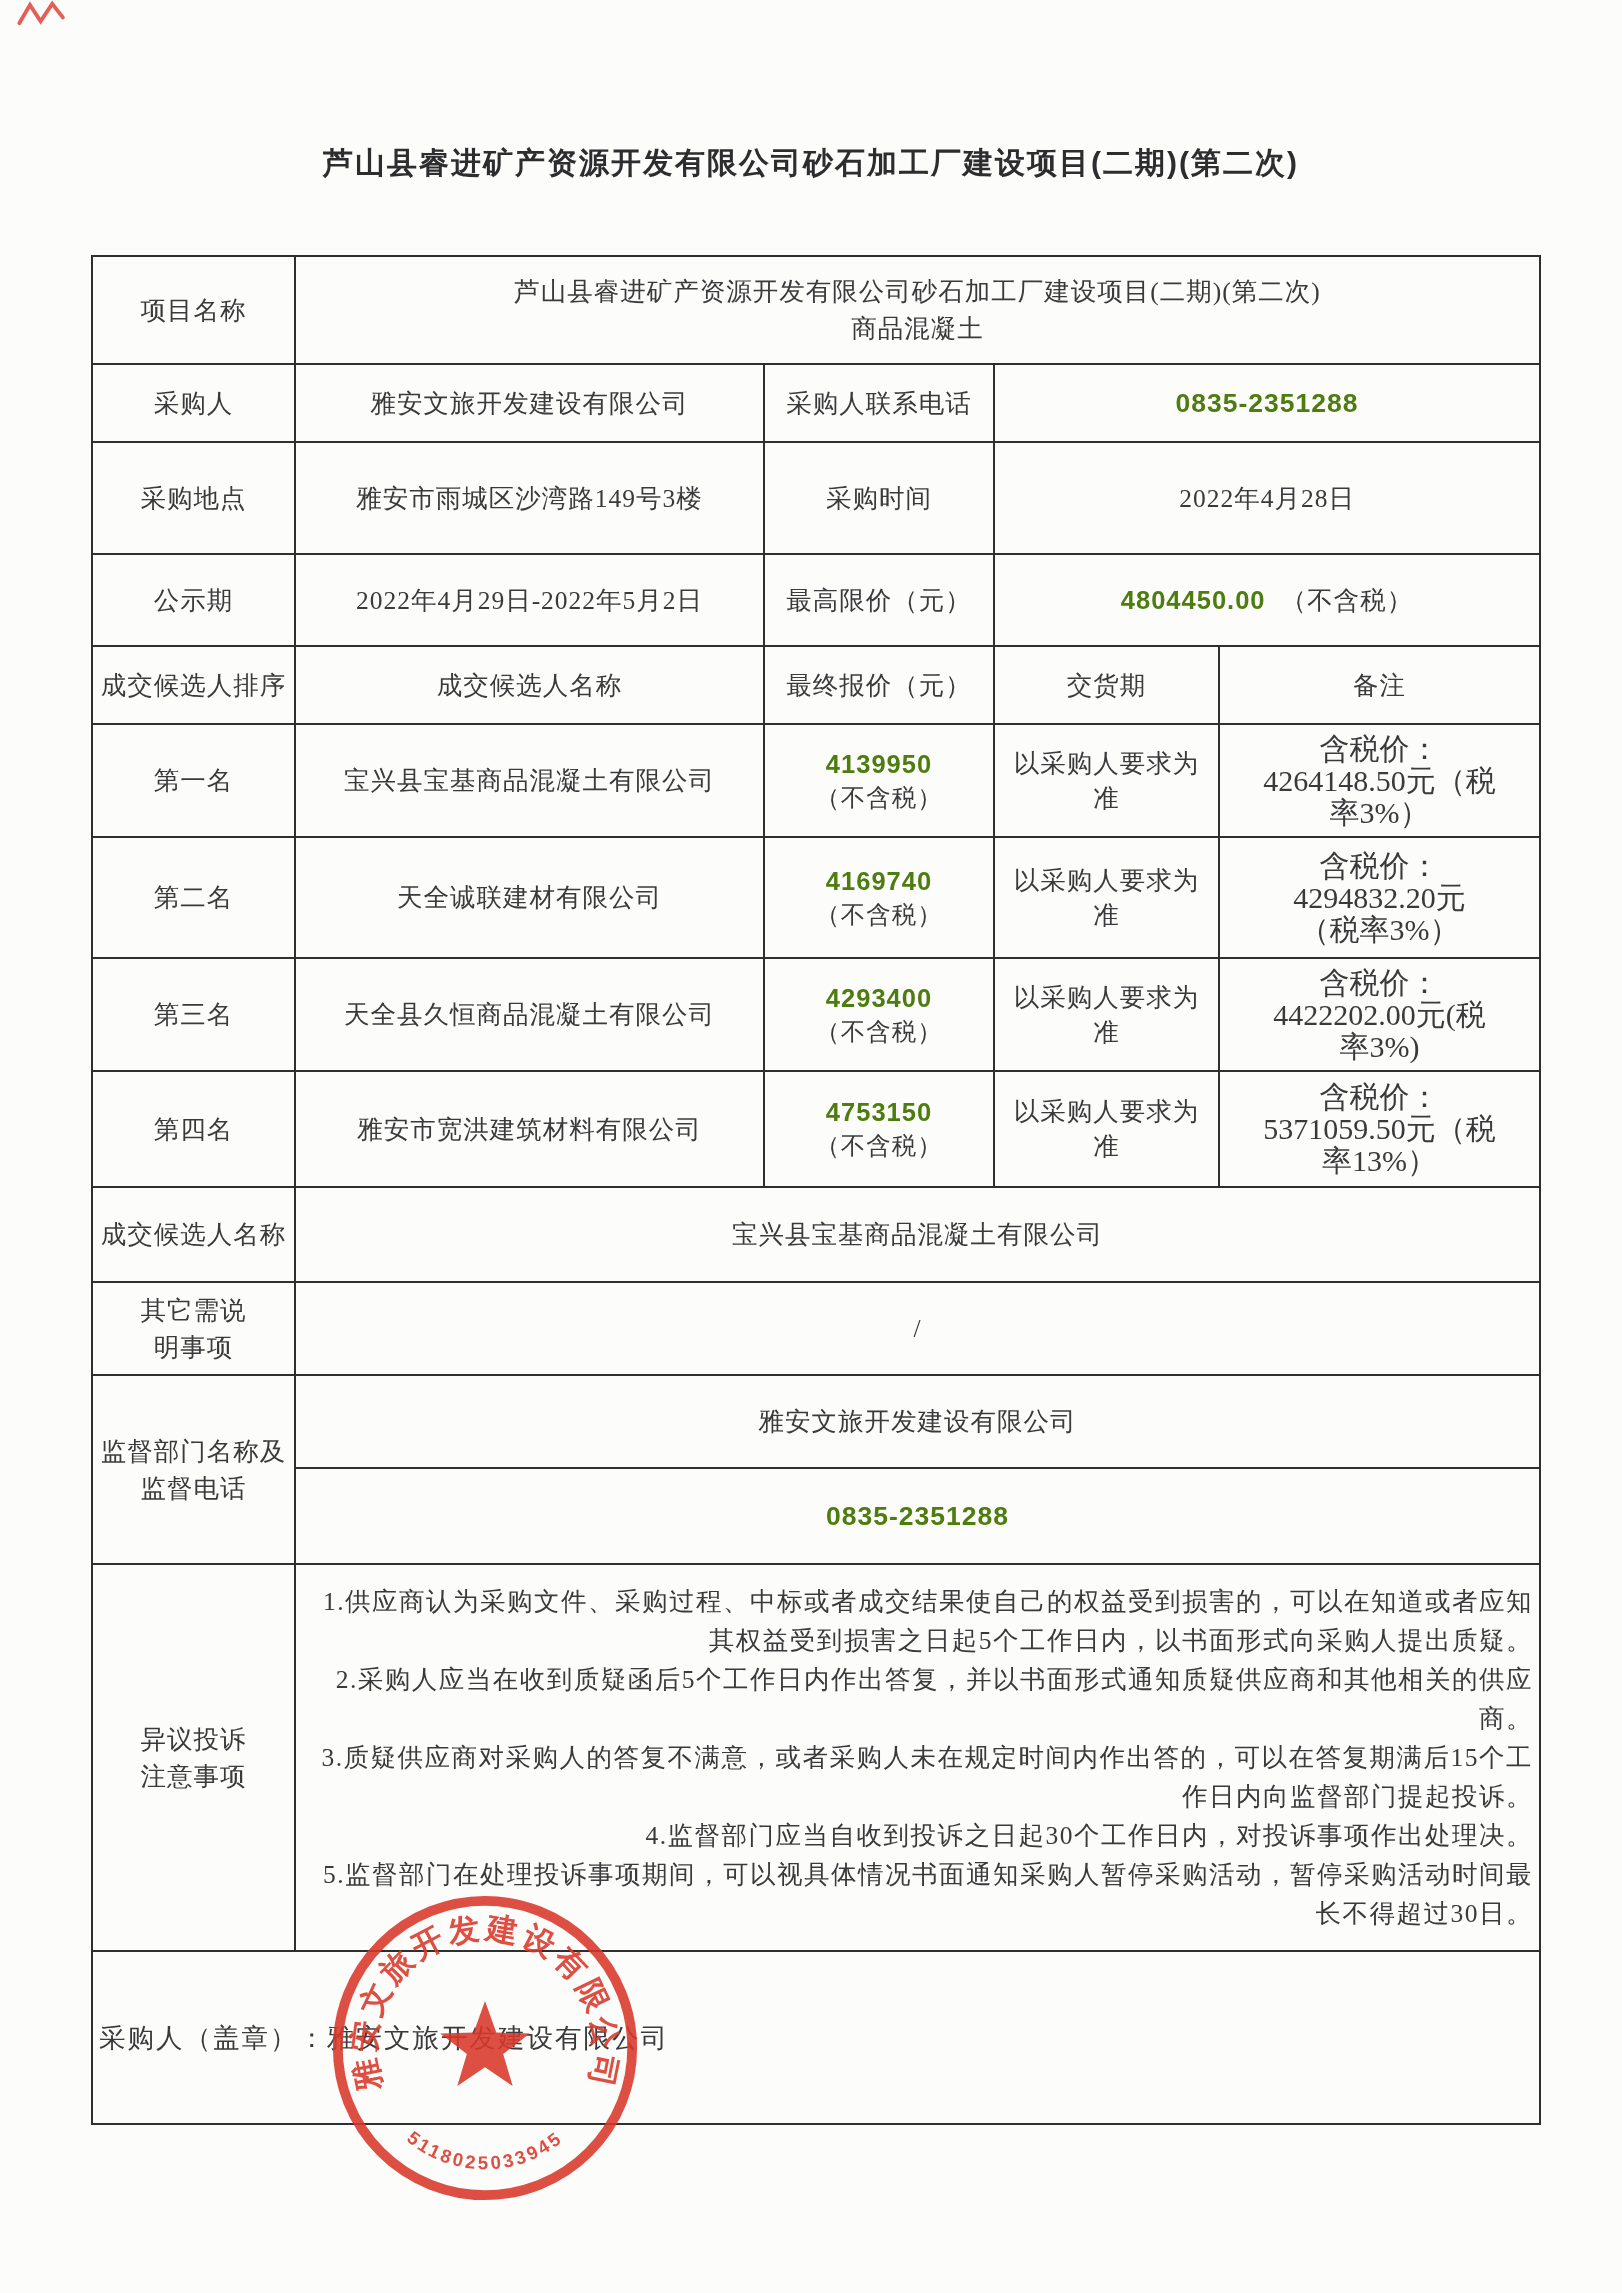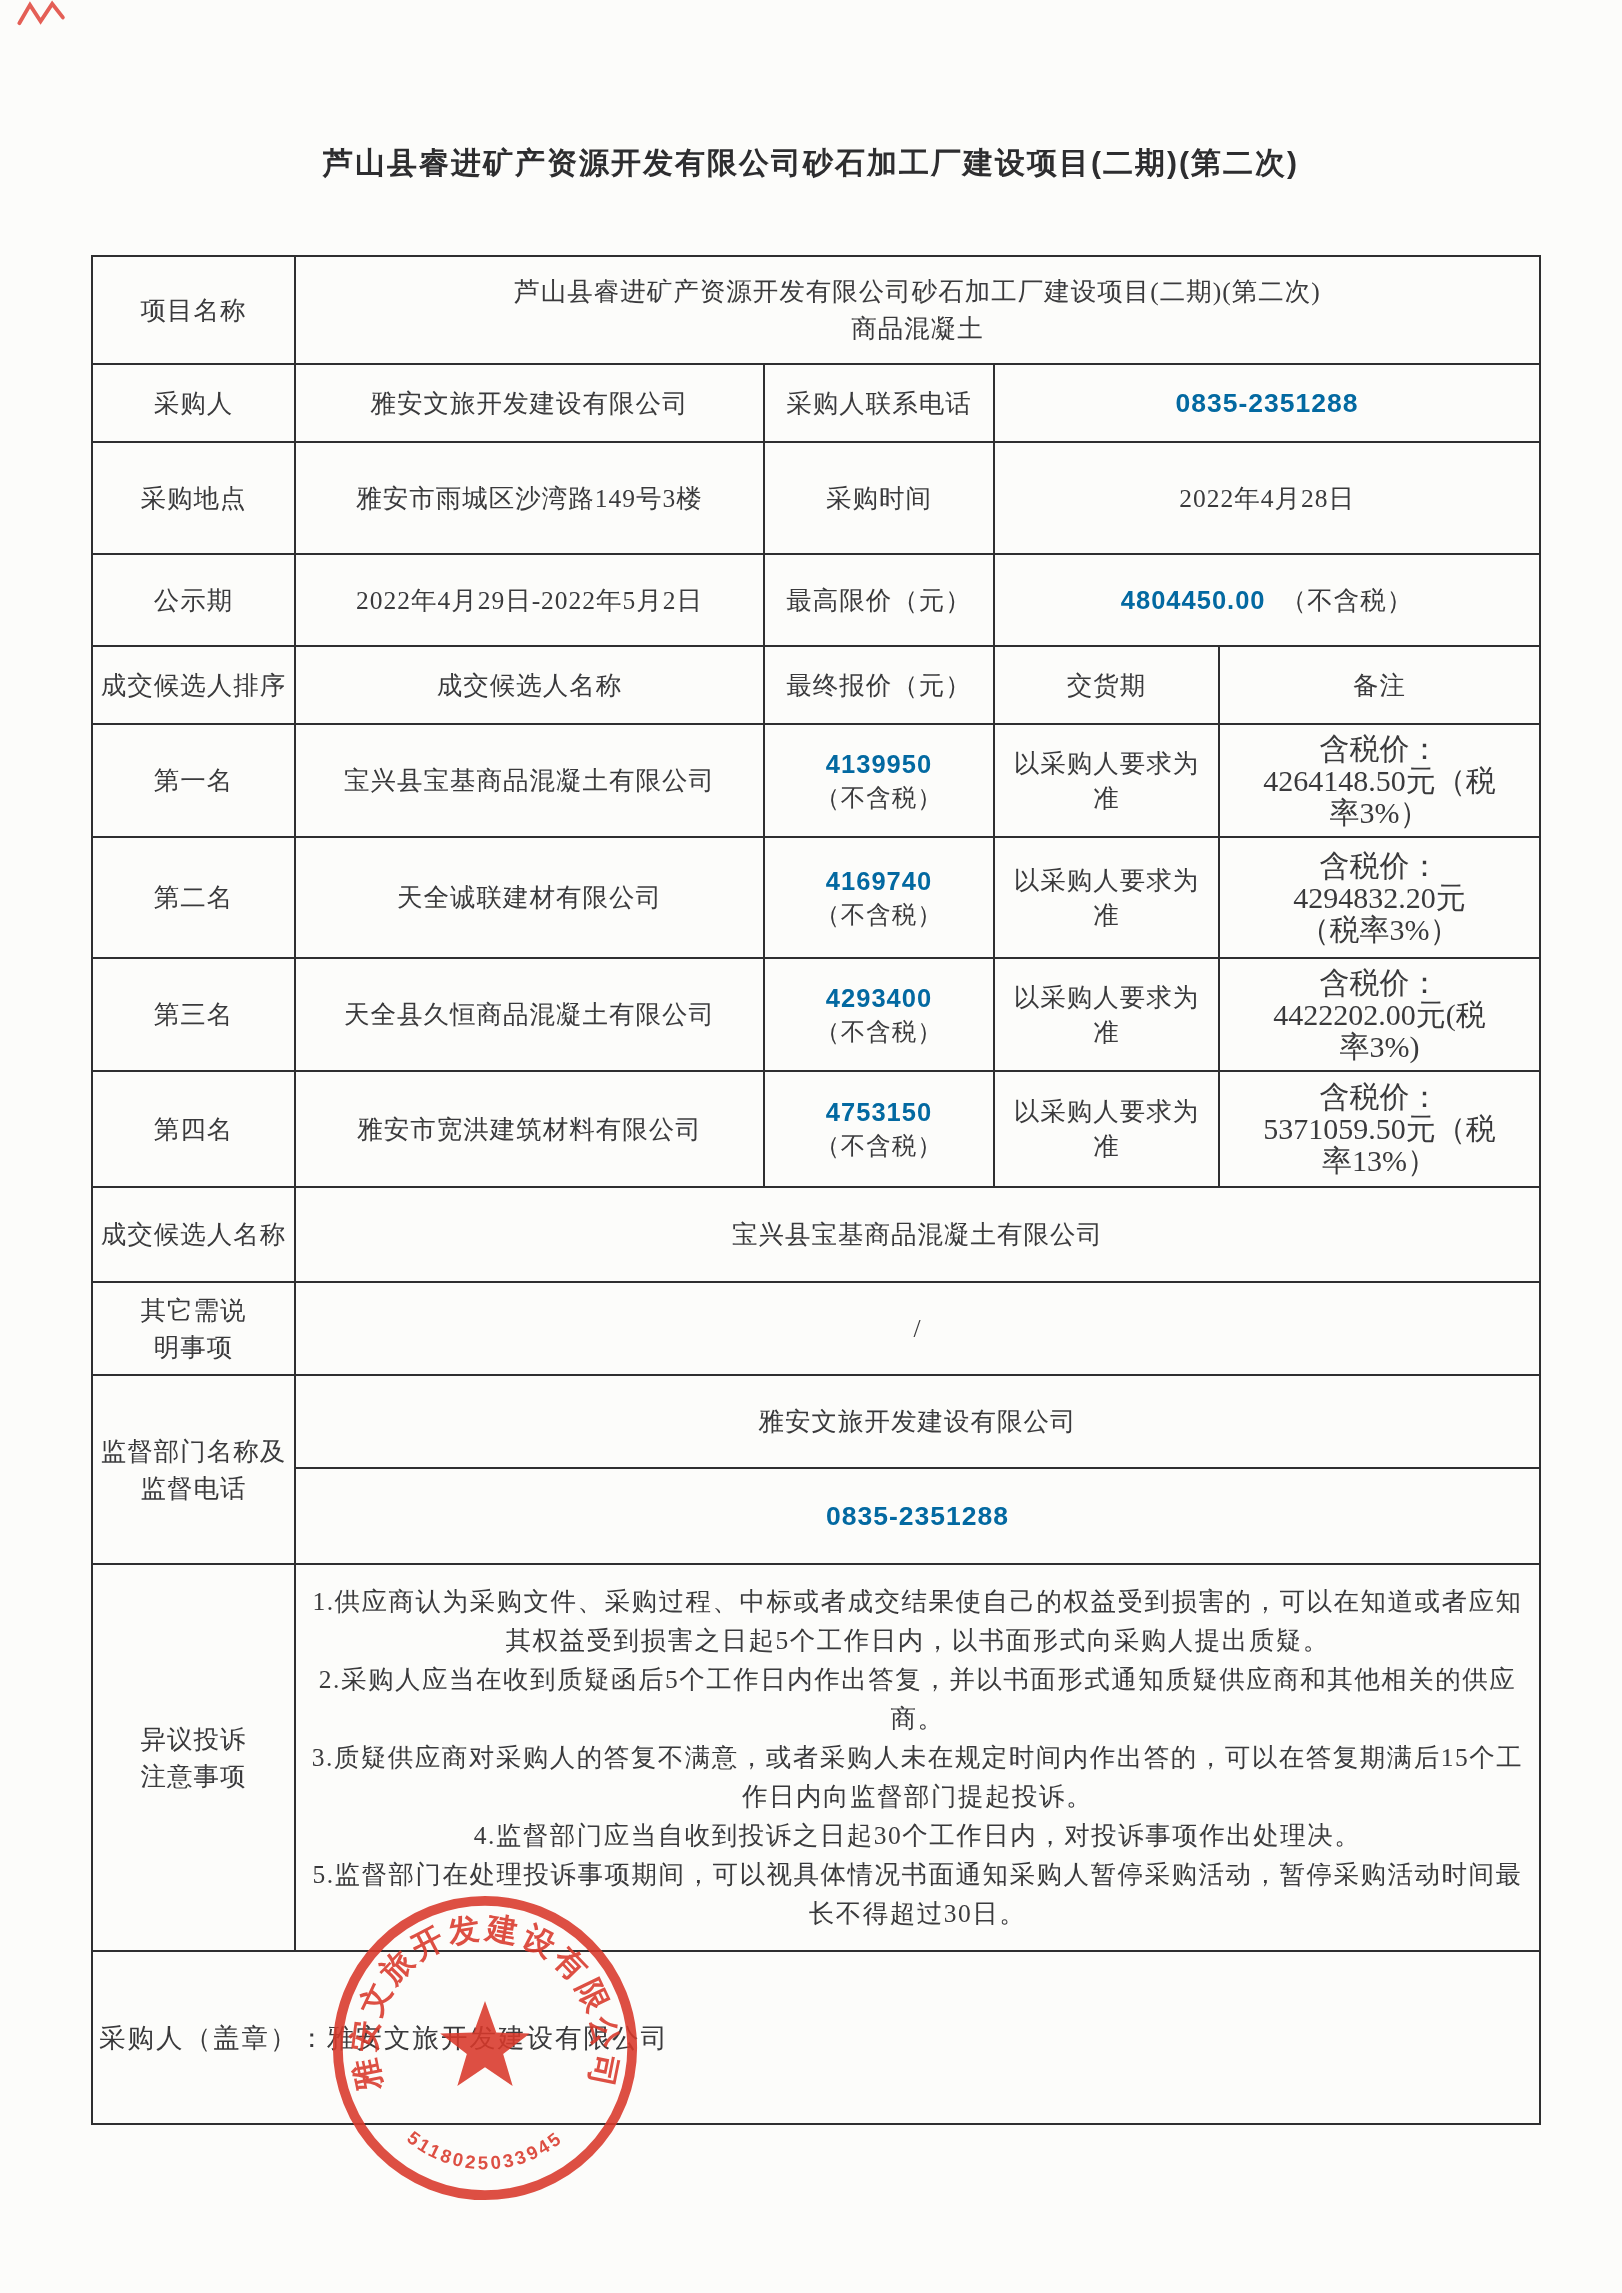--- a/index.html
+++ b/index.html
@@ -20,27 +20,27 @@
     border-collapse:collapse;table-layout:fixed;
     border:2.9px solid #2f2f30;
   }
   .doc-table td{
     border:2px solid #2f2f30;padding:3.9px 5.9px;
     vertical-align:middle;overflow:hidden;
   }
   .lbl{text-align:center;font-size:25.5px;letter-spacing:1px;}
   .val{text-align:center;font-size:25.5px;letter-spacing:1px;}
   .pre{white-space:pre-line;line-height:37px;}
-  .num{font-family:"Liberation Sans","DejaVu Sans",sans-serif;font-weight:bold;color:#0369a1;}
+  .num{font-family:"Liberation Sans","DejaVu Sans",sans-serif;font-weight:bold;color:#4d7c0f;}
   .phone{font-size:26.5px;letter-spacing:1px;}
   .amount{display:block;font-size:25.5px;line-height:33px;}
   .price-note{display:block;font-size:24.5px;line-height:33px;}
   .remark{font-size:30px;line-height:32px;white-space:pre-line;text-align:center;margin-left:36px;}
   .objection-cell{
-    text-align:center;vertical-align:top;
+    text-align:right;vertical-align:top;
     padding:11.8px 17.6px 7.8px 13.7px;
     font-size:25.5px;line-height:39px;letter-spacing:1.5px;border-radius:16px;
   }
   .objection-cell p{margin:0;}
   .footer-cell{
     text-align:left;padding-left:9.8px;
     font-size:26.5px;letter-spacing:2px;
   }
   .seal{position:absolute;left:328px;top:1891px;width:314px;height:314px;opacity:.88;z-index:5;}
   .corner-mark{position:absolute;left:15.7px;top:0px;z-index:4;opacity:.85;}

